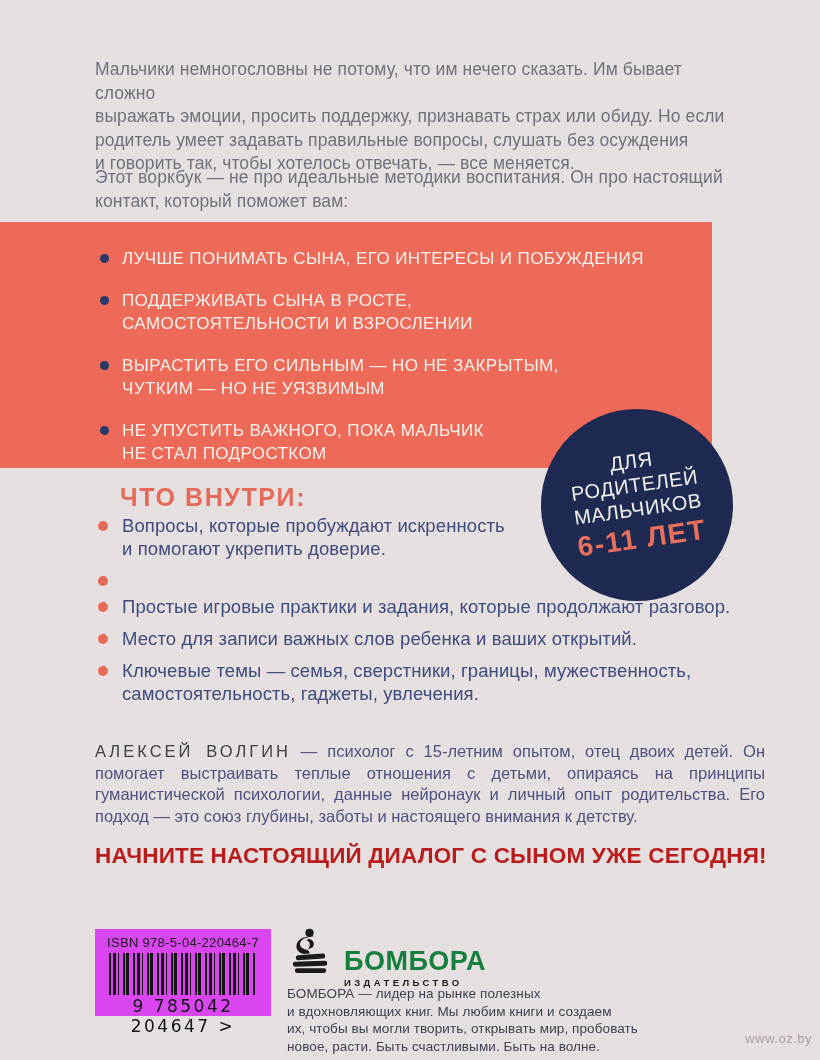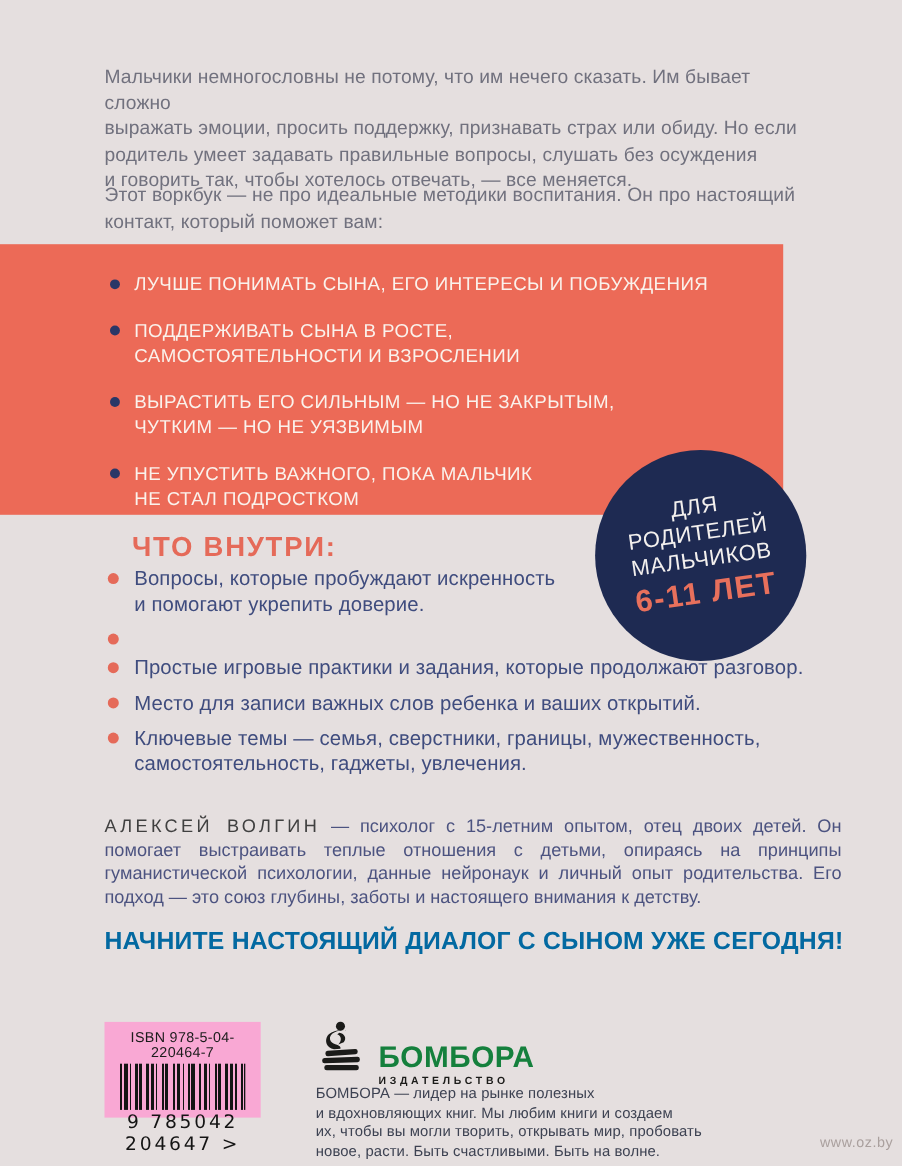--- a/index.html
+++ b/index.html
@@ -83,27 +83,27 @@
   .bio{
     position:absolute;left:95px;top:741px;width:670px;
     color:#4c5380;font-size:16.5px;line-height:21.5px;
     text-align:justify;
   }
   .bio-name{letter-spacing:3px;color:#404040;font-weight:400;}
 
   
   .cta{
     position:absolute;left:95px;top:843px;width:680px;
-    color:#0369a1;font-size:22.5px;font-weight:bold;letter-spacing:0.2px;
+    color:#b91c1c;font-size:22.5px;font-weight:bold;letter-spacing:0.2px;
   }
 
   
   .barcode-box{
-    position:absolute;left:95px;top:929px;width:142px;height:87px;
-    background:#f9a8d4;box-sizing:border-box;
+    position:absolute;left:95px;top:929px;width:176px;height:87px;
+    background:#d946ef;box-sizing:border-box;
     padding-top:7px;text-align:center;
   }
   .isbn{
     color:#1c1c1c;font-size:13px;letter-spacing:0.3px;line-height:14px;
   }
   .bars{
     height:42px;margin:3px 14px 0 14px;
     background:
       repeating-linear-gradient(90deg,
         #141414 0 2px, transparent 2px 4px,

